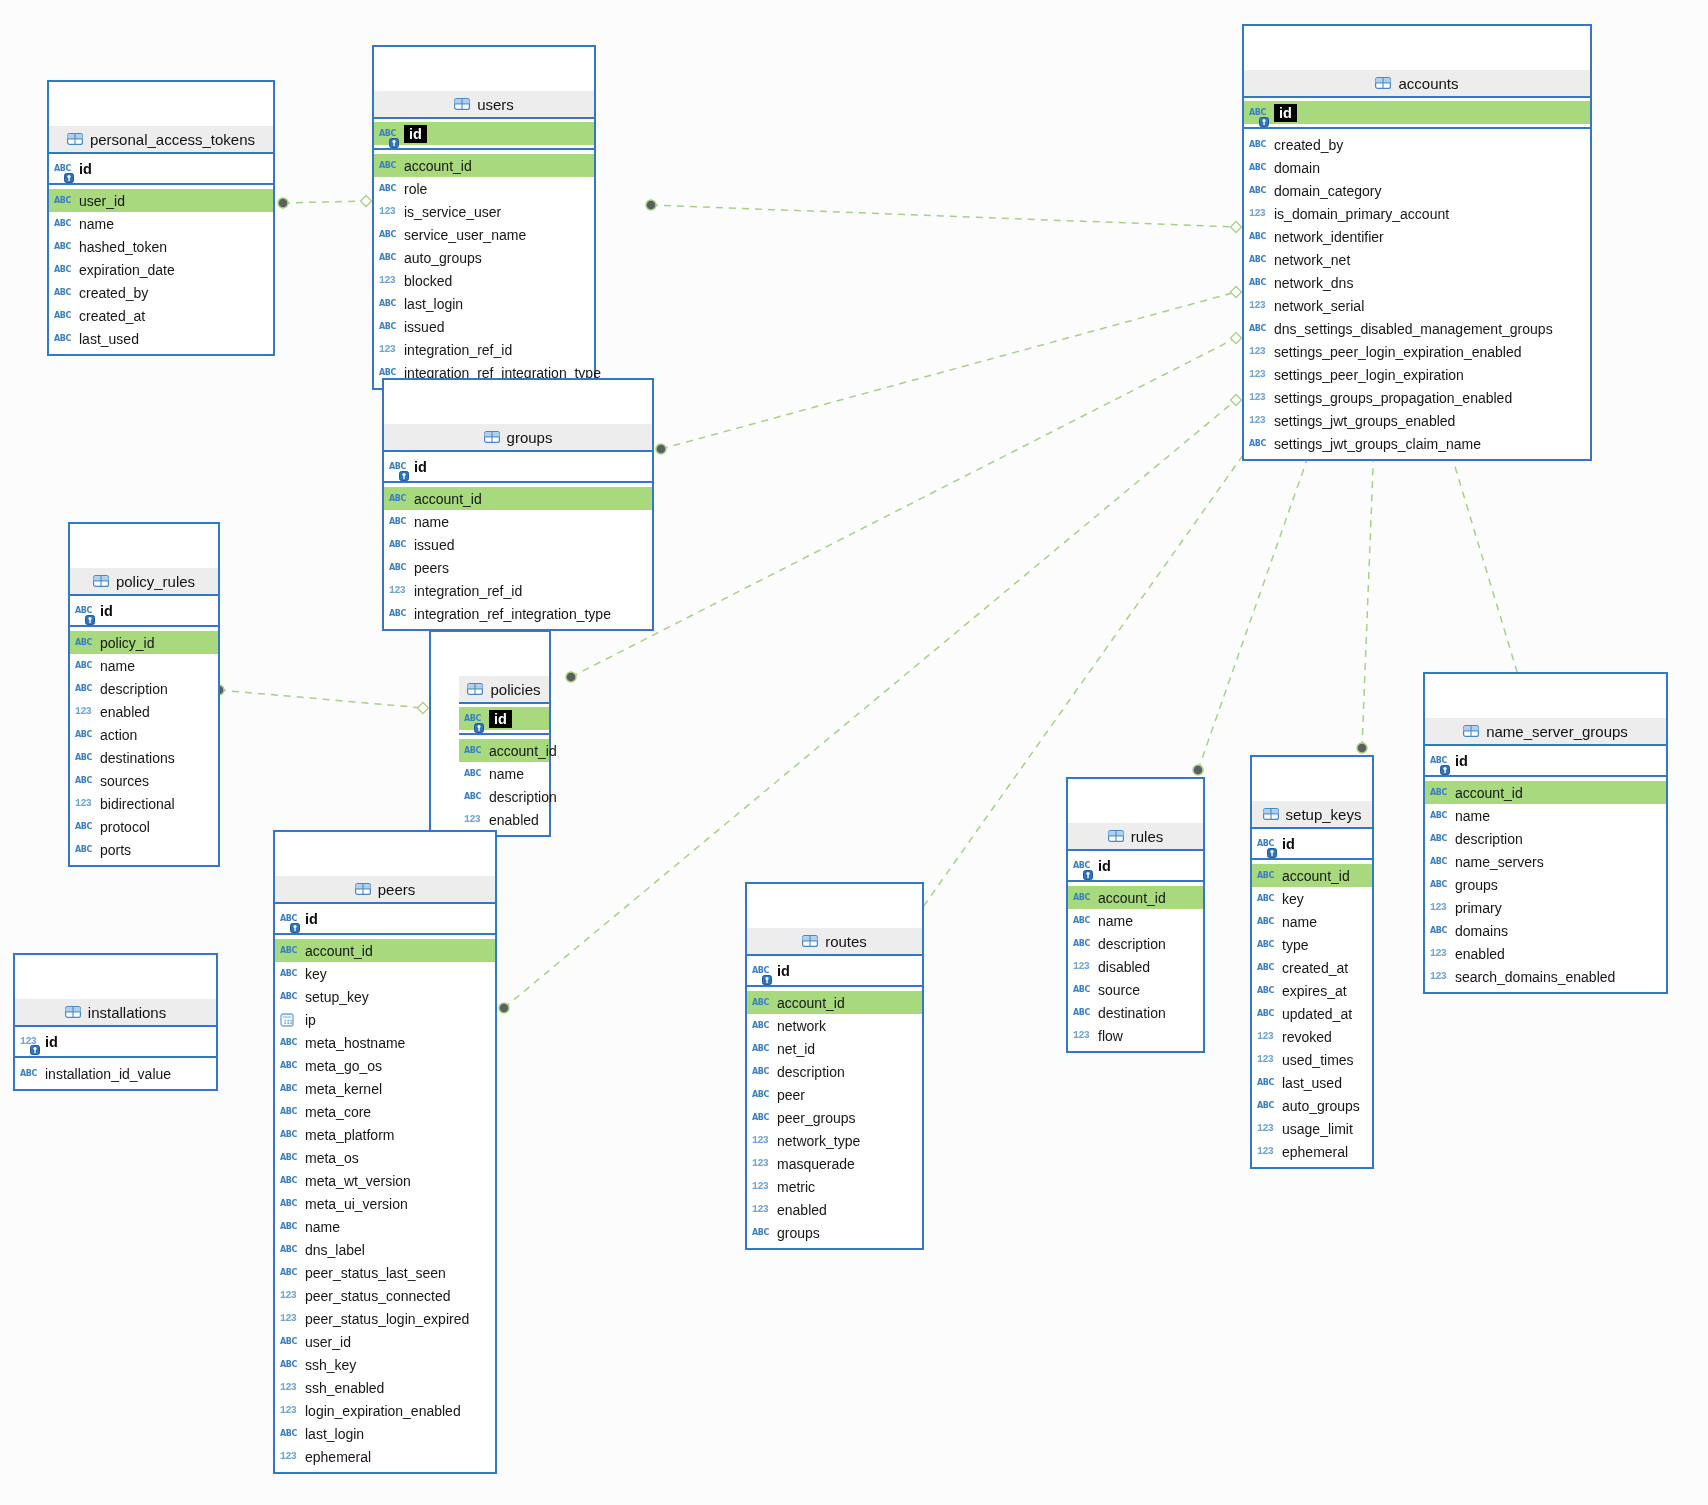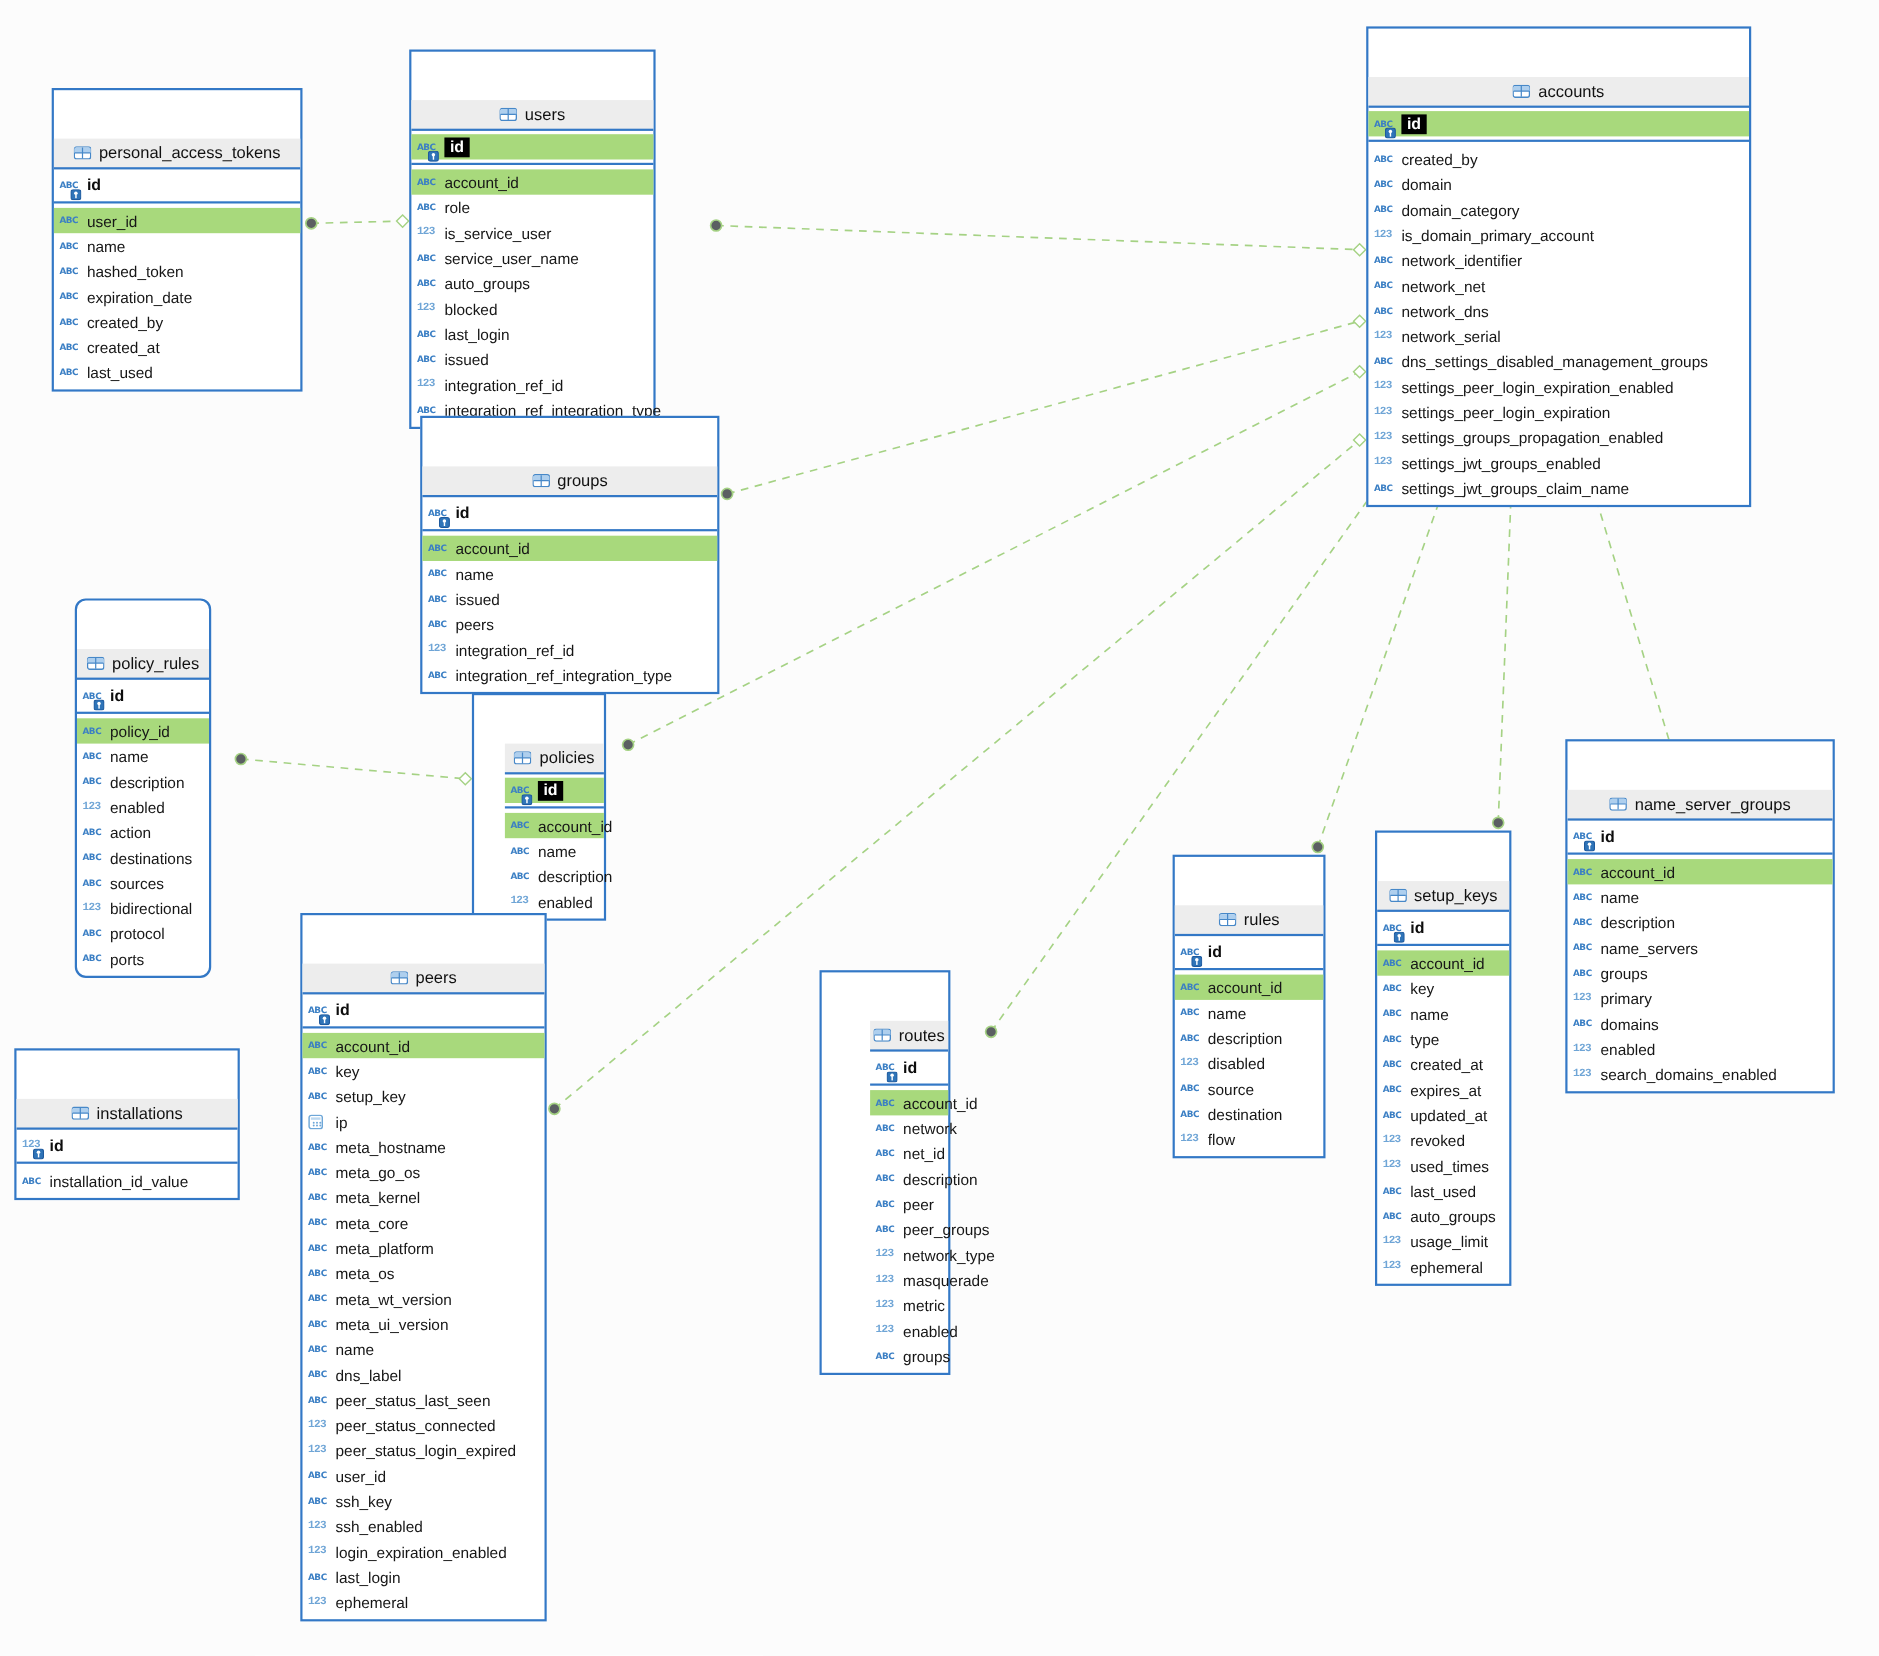--- a/index.html
+++ b/index.html
@@ -417,21 +417,21 @@
           <span class="lbl">settings_jwt_groups_enabled</span>
         </div>
         <div class="row">
           <span class="icn">
             <span class="g-abc">ABC</span>
           </span>
           <span class="lbl">settings_jwt_groups_claim_name</span>
         </div>
       </div>
     </div>
-    <div class="tbl" style="left: 68px; top: 544px; width: 124px; border-radius: 10px;">
+    <div class="tbl" style="left: 68px; top: 522px; width: 152px;">
       <div class="thead">
         <span style="display: inline-flex;">
           <svg width="16" height="12">
             <rect x="0.6" y="0.6" width="14.8" height="10.8" rx="2" fill="#ffffff" stroke="#4788c8" stroke-width="1.2"></rect>
             <path d="M2 1.2 h12 a1.5 1.5 0 0 1 1.5 1.5 v3.1 h-15 v-3.1 a1.5 1.5 0 0 1 1.5-1.5 z" fill="#aecfee"></path>
             <line x1="8" y1="1" x2="8" y2="11" stroke="#4788c8" stroke-width="1.1"></line>
             <line x1="1" y1="5.9" x2="15" y2="5.9" stroke="#4788c8" stroke-width="1.1"></line>
           </svg>
         </span>
         <span class="tname">policy_rules</span>
@@ -766,21 +766,21 @@
       </div>
       <div class="fsect">
         <div class="row">
           <span class="icn">
             <span class="g-abc">ABC</span>
           </span>
           <span class="lbl">installation_id_value</span>
         </div>
       </div>
     </div>
-    <div class="tbl" style="left: 745px; top: 882px; width: 119px; padding-left: 44px;">
+    <div class="tbl" style="left: 745px; top: 882px; width: 179px;">
       <div class="thead">
         <span style="display: inline-flex;">
           <svg width="16" height="12">
             <rect x="0.6" y="0.6" width="14.8" height="10.8" rx="2" fill="#ffffff" stroke="#4788c8" stroke-width="1.2"></rect>
             <path d="M2 1.2 h12 a1.5 1.5 0 0 1 1.5 1.5 v3.1 h-15 v-3.1 a1.5 1.5 0 0 1 1.5-1.5 z" fill="#aecfee"></path>
             <line x1="8" y1="1" x2="8" y2="11" stroke="#4788c8" stroke-width="1.1"></line>
             <line x1="1" y1="5.9" x2="15" y2="5.9" stroke="#4788c8" stroke-width="1.1"></line>
           </svg>
         </span>
         <span class="tname">routes</span>

